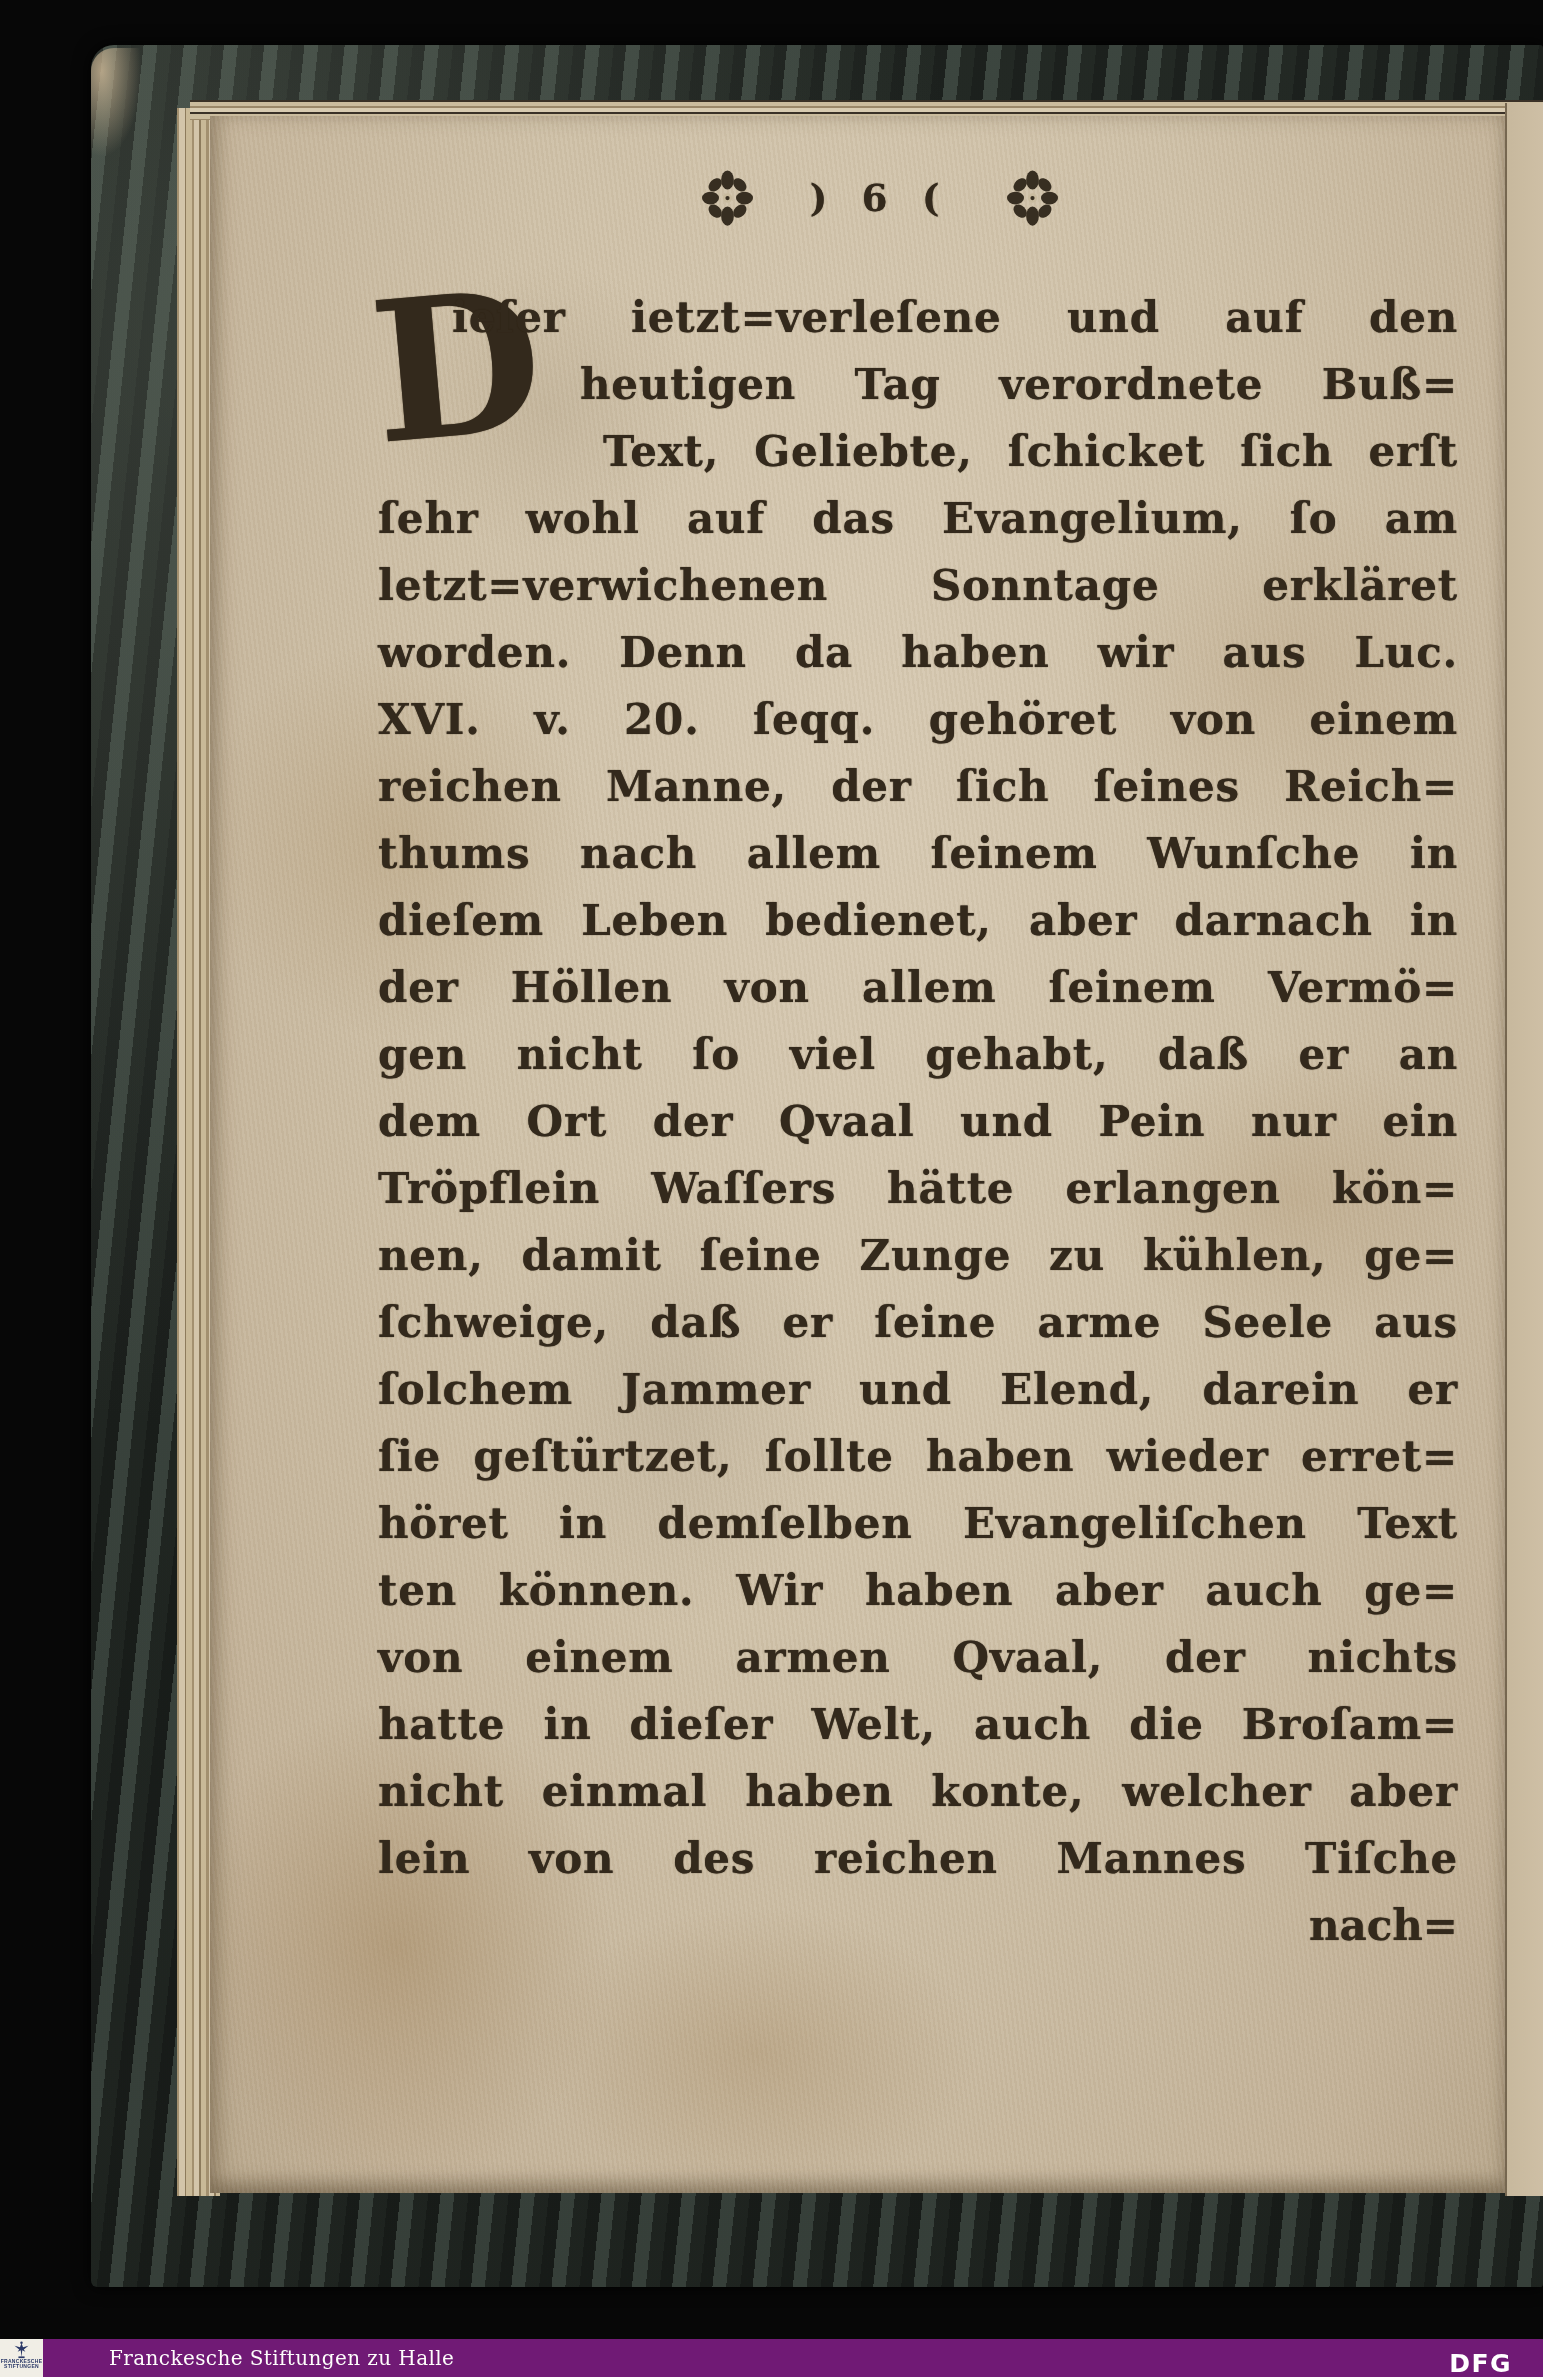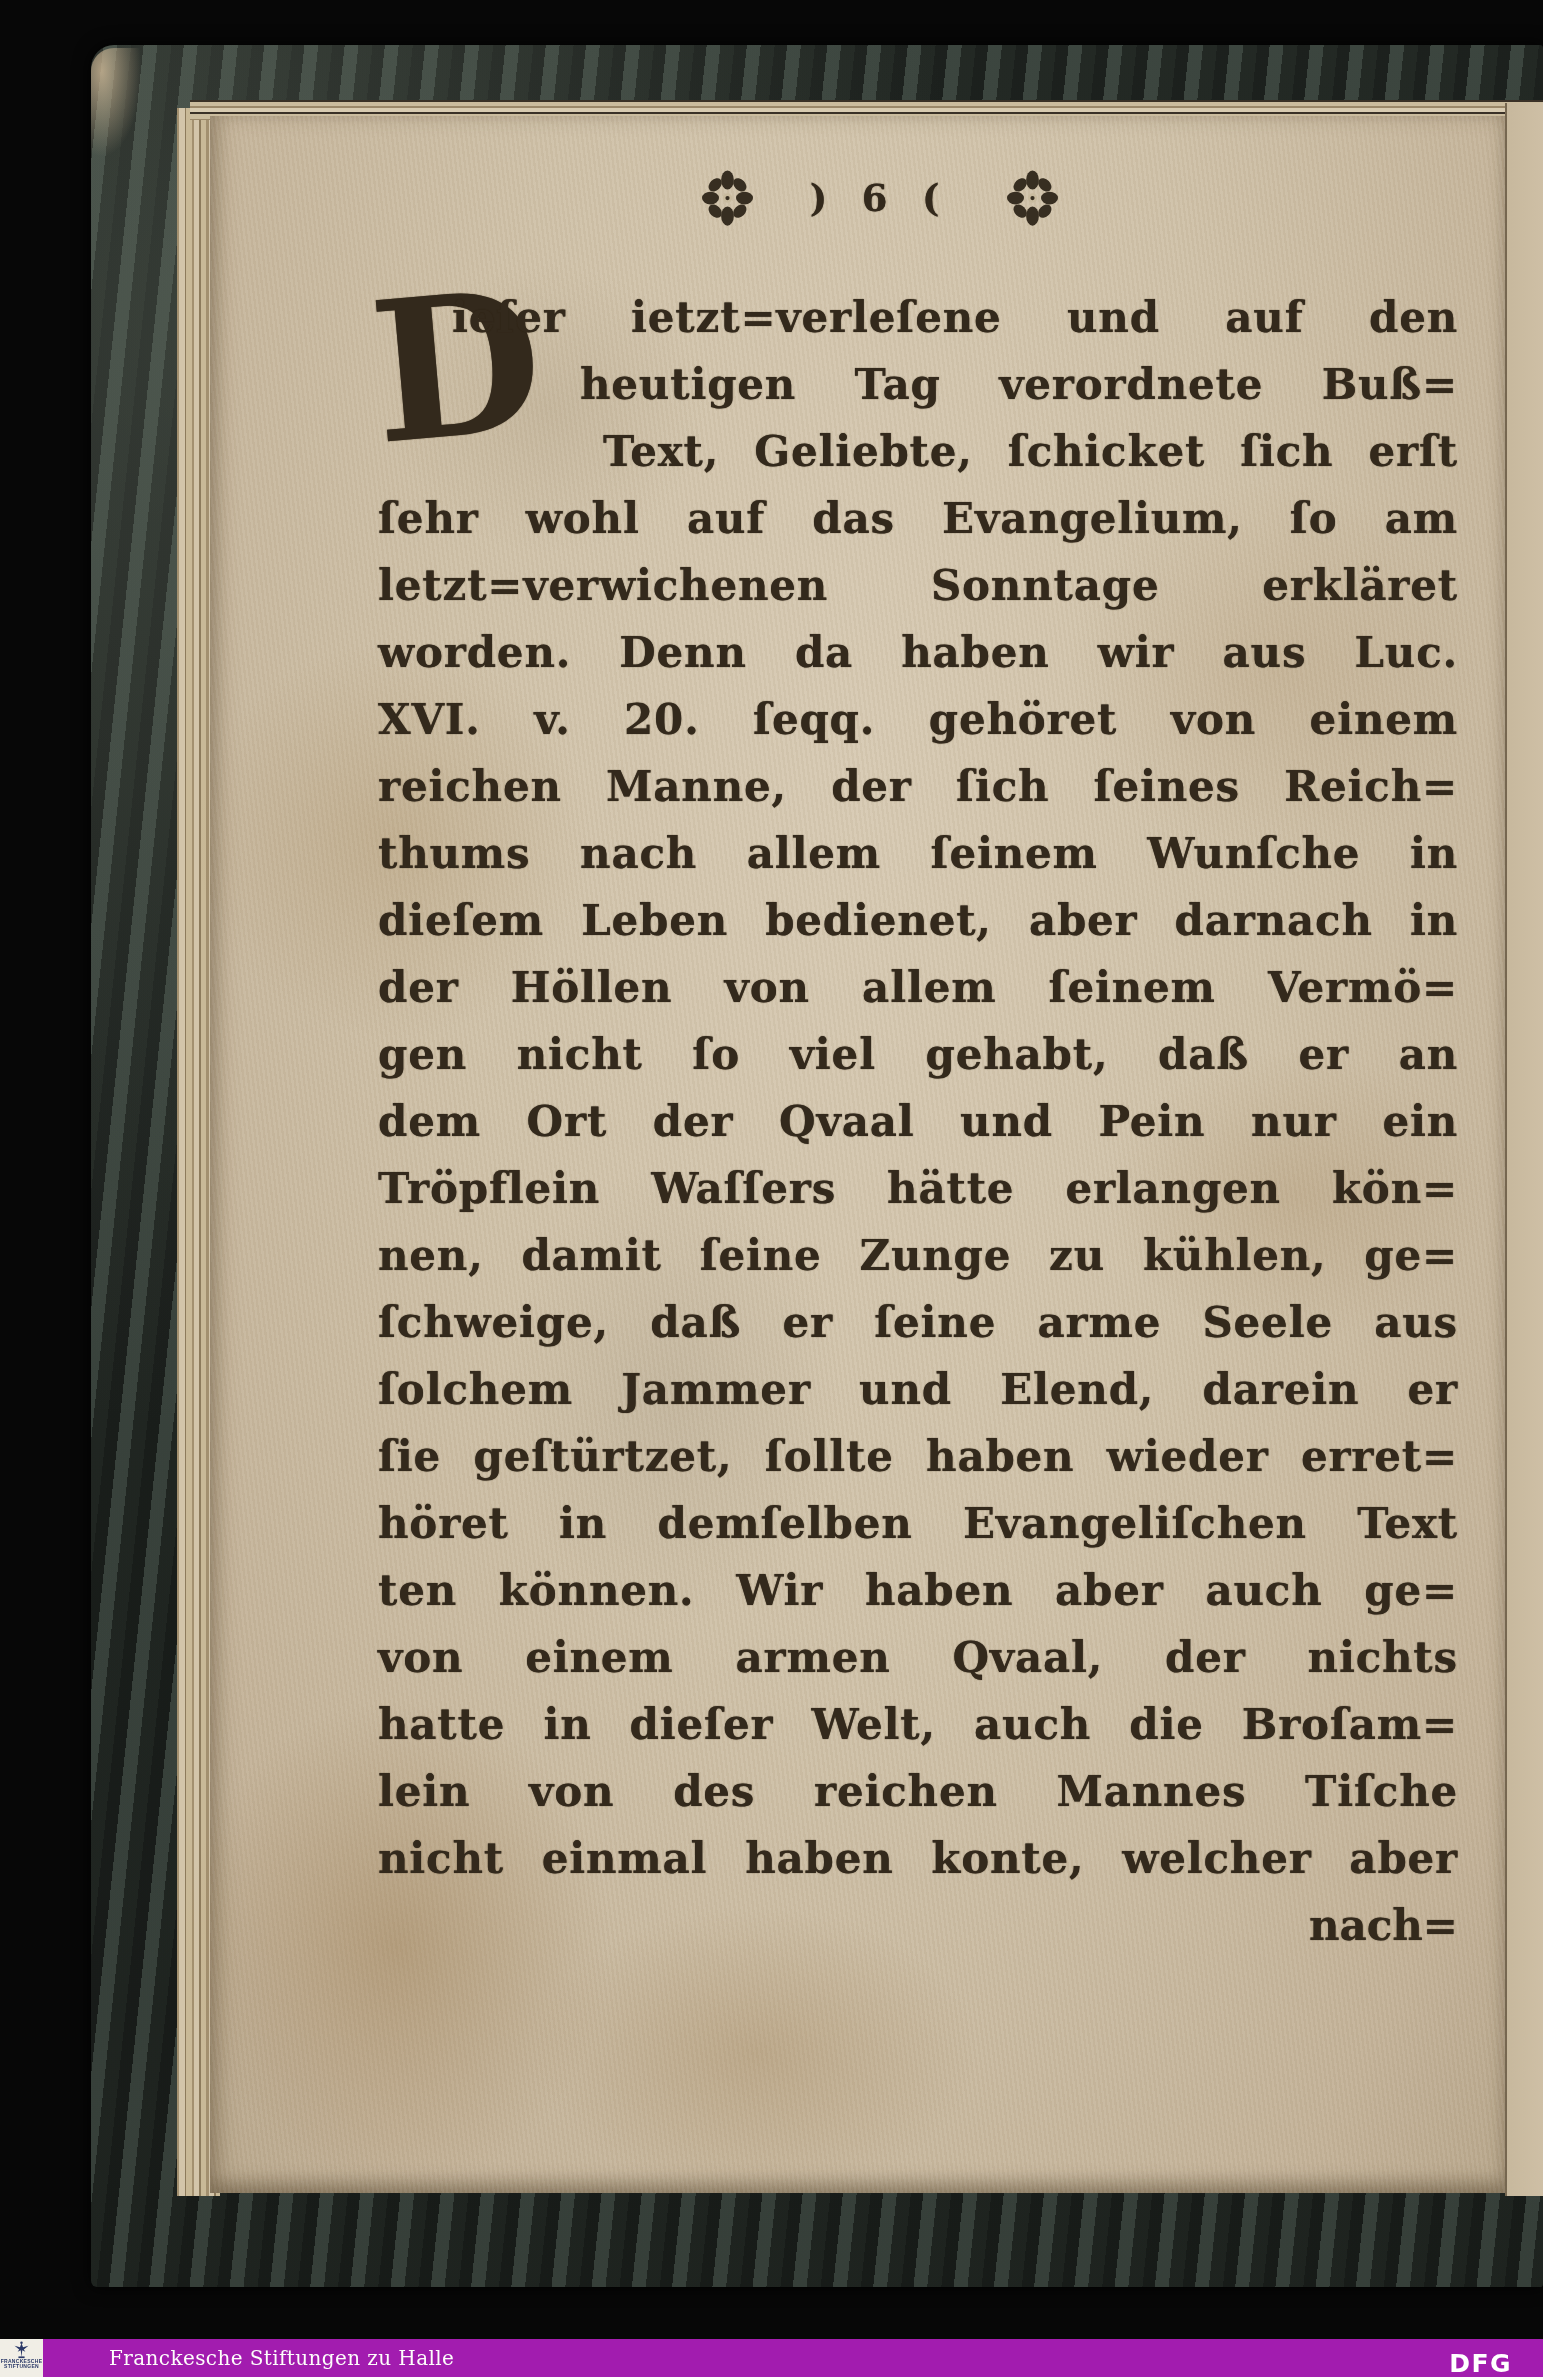--- a/index.html
+++ b/index.html
@@ -72,21 +72,21 @@
   .catchword{height:67px;line-height:67px;font-size:42px;font-weight:700;
         text-align:right;text-align-last:right;}
 
   
   .footer{position:absolute;left:0;bottom:0;width:1543px;height:38px;display:flex;}
   .logo-box{width:43px;height:38px;background:#f1eee6;display:flex;flex-direction:column;
         align-items:center;justify-content:flex-start;padding-top:1.5px;box-sizing:border-box;}
   .logo-emblem{width:17px;height:18.5px;}
   .logo-caption{font-family:"Liberation Sans",sans-serif;font-size:5px;line-height:5.4px;
         color:#2a3867;letter-spacing:0.3px;text-align:center;font-weight:700;}
-  .bar{flex:1;background:#a21caf;display:flex;align-items:center;}
+  .bar{flex:1;background:#701a75;display:flex;align-items:center;}
   .institution{margin-left:66px;color:#fdfdfb;font-size:20px;font-family:"DejaVu Serif",serif;
         letter-spacing:0.4px;}
   .dfg{margin-left:auto;margin-right:31px;color:#ffffff;font-family:"DejaVu Sans",sans-serif;
         font-weight:700;font-size:25px;letter-spacing:1.5px;margin-top:10px;}
 </style>
 </head>
 <body>
 
 <div class="stage">
 
@@ -158,22 +158,22 @@
     <div class="line ink">dem Ort der Qvaal und Pein nur ein</div>
     <div class="line ink">Tröpflein Waſſers hätte erlangen kön=</div>
     <div class="line ink">nen, damit ſeine Zunge zu kühlen, ge=</div>
     <div class="line ink">ſchweige, daß er ſeine arme Seele aus</div>
     <div class="line ink">ſolchem Jammer und Elend, darein er</div>
     <div class="line ink">ſie geſtürtzet, ſollte haben wieder erret=</div>
     <div class="line ink">höret in demſelben Evangeliſchen Text</div>
     <div class="line ink">ten können. Wir haben aber auch ge=</div>
     <div class="line ink">von einem armen Qvaal, der nichts</div>
     <div class="line ink">hatte in dieſer Welt, auch die Broſam=</div>
+    <div class="line ink">nicht einmal haben konte, welcher aber</div>
     <div class="line ink">lein von des reichen Mannes Tiſche</div>
-    <div class="line ink">nicht einmal haben konte, welcher aber</div>
     <div class="catchword ink">nach=</div>
   </div>
 
   <div class="footer">
     <div class="logo-box">
       <svg class="logo-emblem" viewBox="0 0 22 24">
         <g fill="#2a3867">
           <path d="M11 3 L13 8 L20 6 L14 11 L16 14 L12 12 L11 21 L10 12 L6 14 L8 11 L2 6 L9 8 Z"></path>
           <rect x="7" y="20" width="8" height="2.2"></rect>
           <circle cx="11" cy="2.2" r="1.6"></circle>

